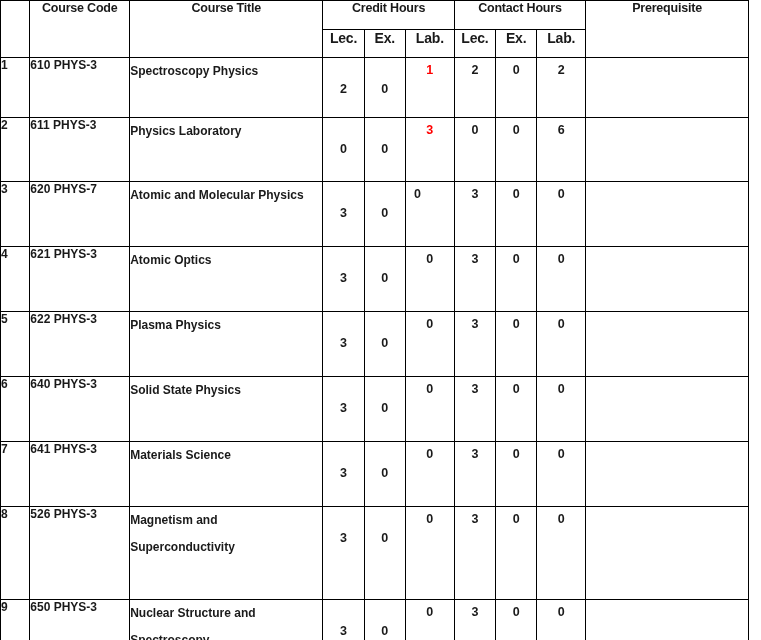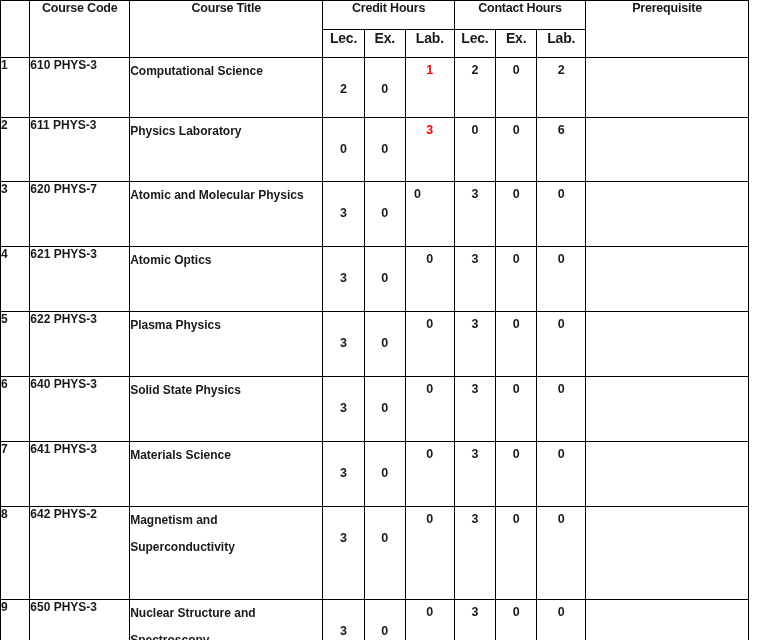--- a/index.html
+++ b/index.html
@@ -158,21 +158,21 @@
         <th class="hdr-sub">Ex.</th>
         <th class="hdr-sub">Lab.</th>
       </tr>
     </thead>
 
     <tbody id="tbody">
         <tr class="h1">
           <td class="num sep-left">1</td>
           <td class="code sep-left">610 PHYS-3</td>
           <td class="title sep-left">
-            <span class="ln">Computational Science</span>
+            <span class="ln">Spectroscopy Physics</span>
           </td>
           <td class="val low sep-left">2</td>
           <td class="val low">0</td>
           <td class="val high"><span class="red">1</span></td>
           <td class="val high sep-left">2</td>
           <td class="val high">0</td>
           <td class="val high">2</td>
           <td class="pre sep-left sep-right"></td>
         </tr>
         <tr class="h2">
@@ -254,21 +254,21 @@
           <td class="val low sep-left">3</td>
           <td class="val low">0</td>
           <td class="val high">0</td>
           <td class="val high sep-left">3</td>
           <td class="val high">0</td>
           <td class="val high">0</td>
           <td class="pre sep-left sep-right"></td>
         </tr>
         <tr class="h4">
           <td class="num sep-left">8</td>
-          <td class="code sep-left">642 PHYS-2</td>
+          <td class="code sep-left">526 PHYS-3</td>
           <td class="title sep-left">
             <span class="ln">Magnetism and</span>
             <span class="ln">Superconductivity</span>
           </td>
           <td class="val low sep-left">3</td>
           <td class="val low">0</td>
           <td class="val high">0</td>
           <td class="val high sep-left">3</td>
           <td class="val high">0</td>
           <td class="val high">0</td>

